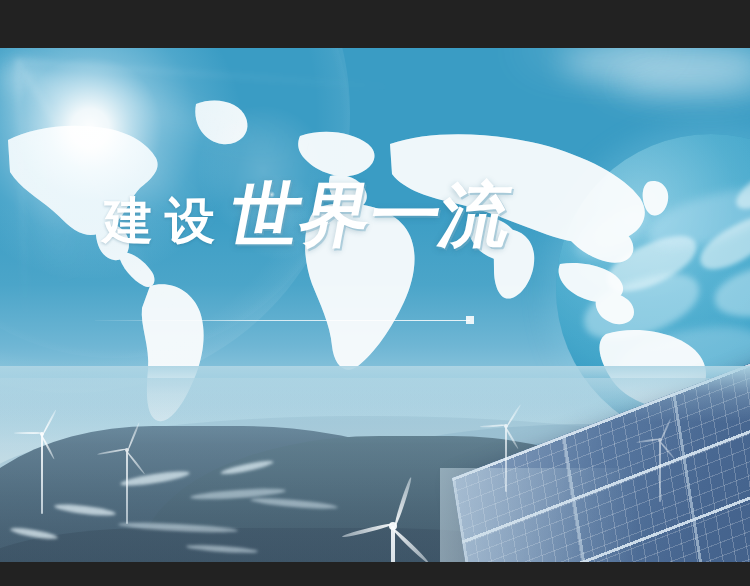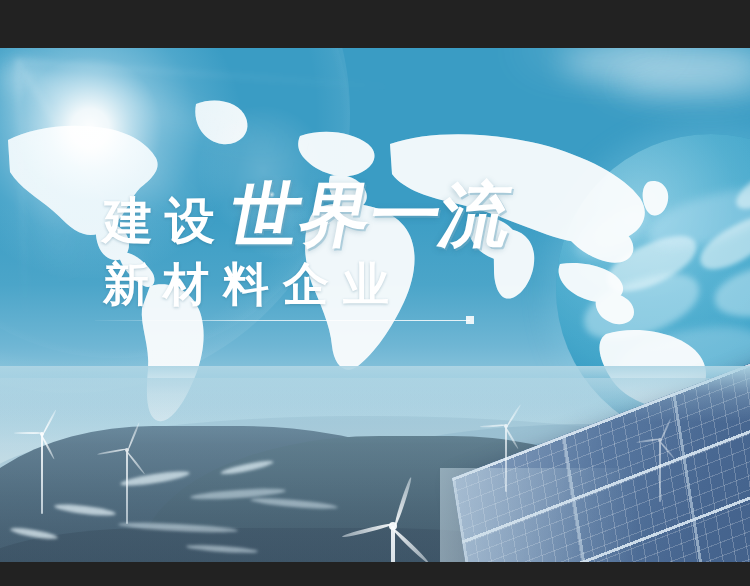--- a/index.html
+++ b/index.html
@@ -459,18 +459,17 @@
     <div class="hub" style="width:4px;height:4px;"></div>
   </div>
 
   <div class="photo-top-blend"></div>
 
   <div class="copy">
     <div class="line1">
       <span class="t-build">建设</span>
       <span class="t-world">世界一流</span>
     </div>
-    <div class="line2">新材料企业</div>
     <div class="divider"></div>
     <div class="divider-cap"></div>
   </div>
 
 </div>
 
 </body></html>

